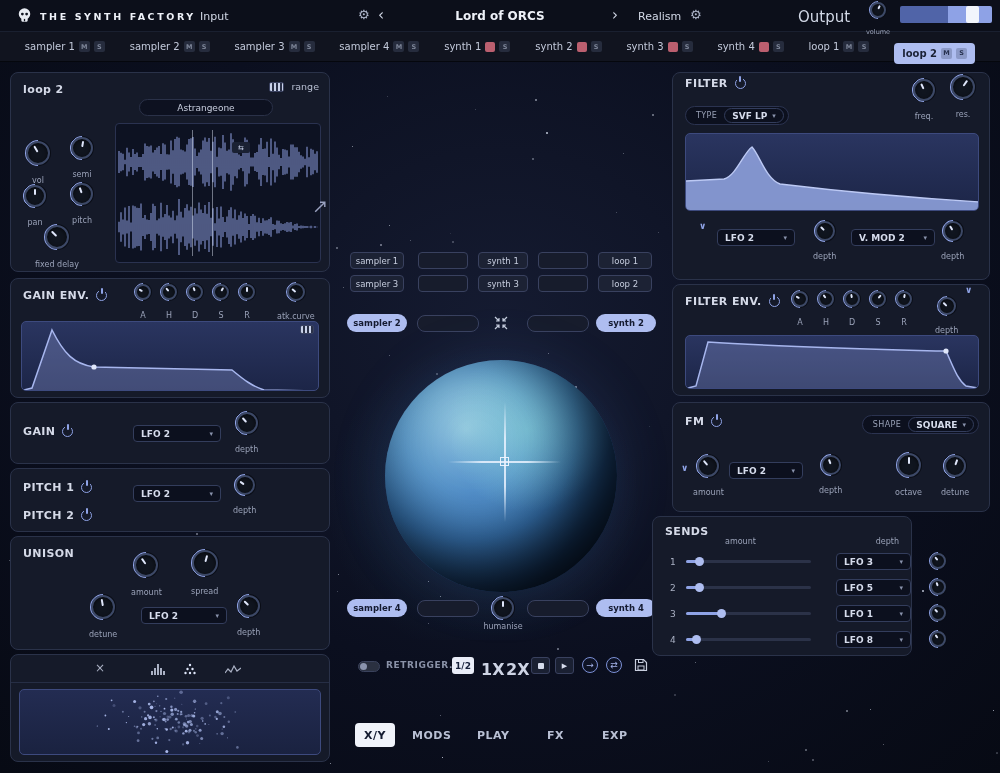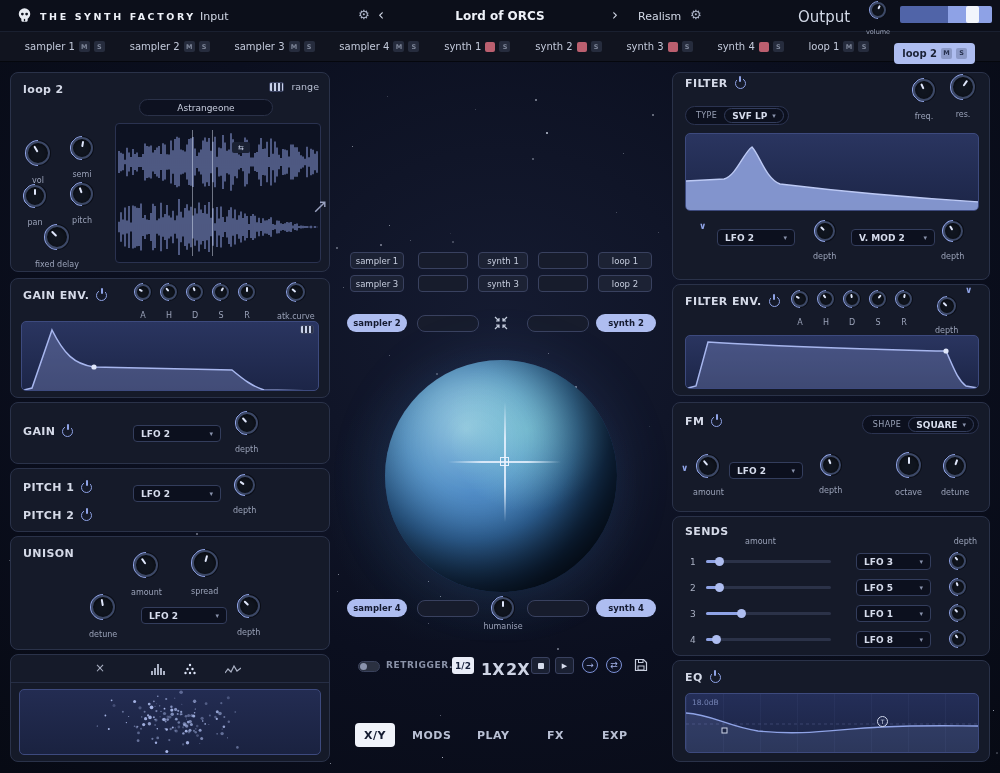--- a/index.html
+++ b/index.html
@@ -770,21 +770,21 @@
     <div class="kgroup" style="left:222px;top:50px">
       <div class="knob k24" style="--rot:0deg"></div>
       <div class="klabel">octave</div>
     </div>
     <div class="kgroup" style="left:268px;top:52px">
       <div class="knob k22" style="--rot:20deg"></div>
       <div class="klabel">detune</div>
     </div>
   </section>
 
-  <section class="panel" style="left:672px;top:516px;width:318px;height:140px">
+  <section class="panel" style="left:652px;top:516px;width:260px;height:140px">
     <div class="ptitle" style="left:12px;top:8px">SENDS</div>
     <div class="klabel" style="left:72px;top:20px">amount</div>
     <div class="klabel" style="right:12px;top:20px">depth</div>
 
     <div class="send-row" style="top:36px">
       <span class="send-num">1</span>
       <div class="send-slider">
           <div class="track"></div>
           <div class="fill" style="width: 10%;"></div>
           <div class="handle" style="left: calc(10% - 4px);"></div>
@@ -829,31 +829,13 @@
           <div class="handle" style="left: calc(8% - 4px);"></div>
         </div>
       <div class="dd send-dd">
           <span>LFO 8</span>
           <span class="caret">▾</span>
         </div>
       <div class="knob k16" style="left:277px;top:0;--rot:-35deg"></div>
     </div>
   </section>
 
-  <section class="panel" style="left:672px;top:660px;width:318px;height:102px">
-    <div class="hdr" style="left:12px;top:10px">
-      <span class="ptitle">EQ</span>
-      <span class="pwr"></span>
-    </div>
-    <div class="disp" style="left:12px;top:32px;width:294px;height:60px;background:
-        repeating-linear-gradient(90deg, rgba(90,105,160,.10) 0 1px, transparent 1px 37px),
-        linear-gradient(180deg,#242e58,#1b2444)">
-      <span style="position:absolute;left:6px;top:4px;font-size:7.5px;color:#7583b5">18.0dB</span>
-      <svg width="294" height="60" viewBox="0 0 294 60" style="position:absolute;left:0;top:0">
-        <line x1="0" y1="30" x2="294" y2="30" stroke="rgba(120,135,190,.3)" stroke-dasharray="3 3"></line>
-        <path d="M0,19 C24,20 44,33 72,37 C120,42 150,35 196,33 C240,31 270,32 294,32 L294,60 L0,60 Z" fill="rgba(150,168,230,.15)"></path>
-        <path d="M0,19 C24,20 44,33 72,37 C120,42 150,35 196,33 C240,31 270,32 294,32" stroke="#8fa3e6" stroke-width="1.4" fill="none"></path>
-        <rect x="36" y="34" width="5" height="5" stroke="#cfd6ea" fill="#1b2444" stroke-width="1"></rect>
-      </svg>
-      <span style="position:absolute;left:191px;top:22px;width:11px;height:11px;border:1px solid #cfd6ea;border-radius:50%;display:flex;align-items:center;justify-content:center;font-size:6px;color:#cfd6ea">T</span>
-    </div>
-  </section>
 </div>
 
 </body></html>

